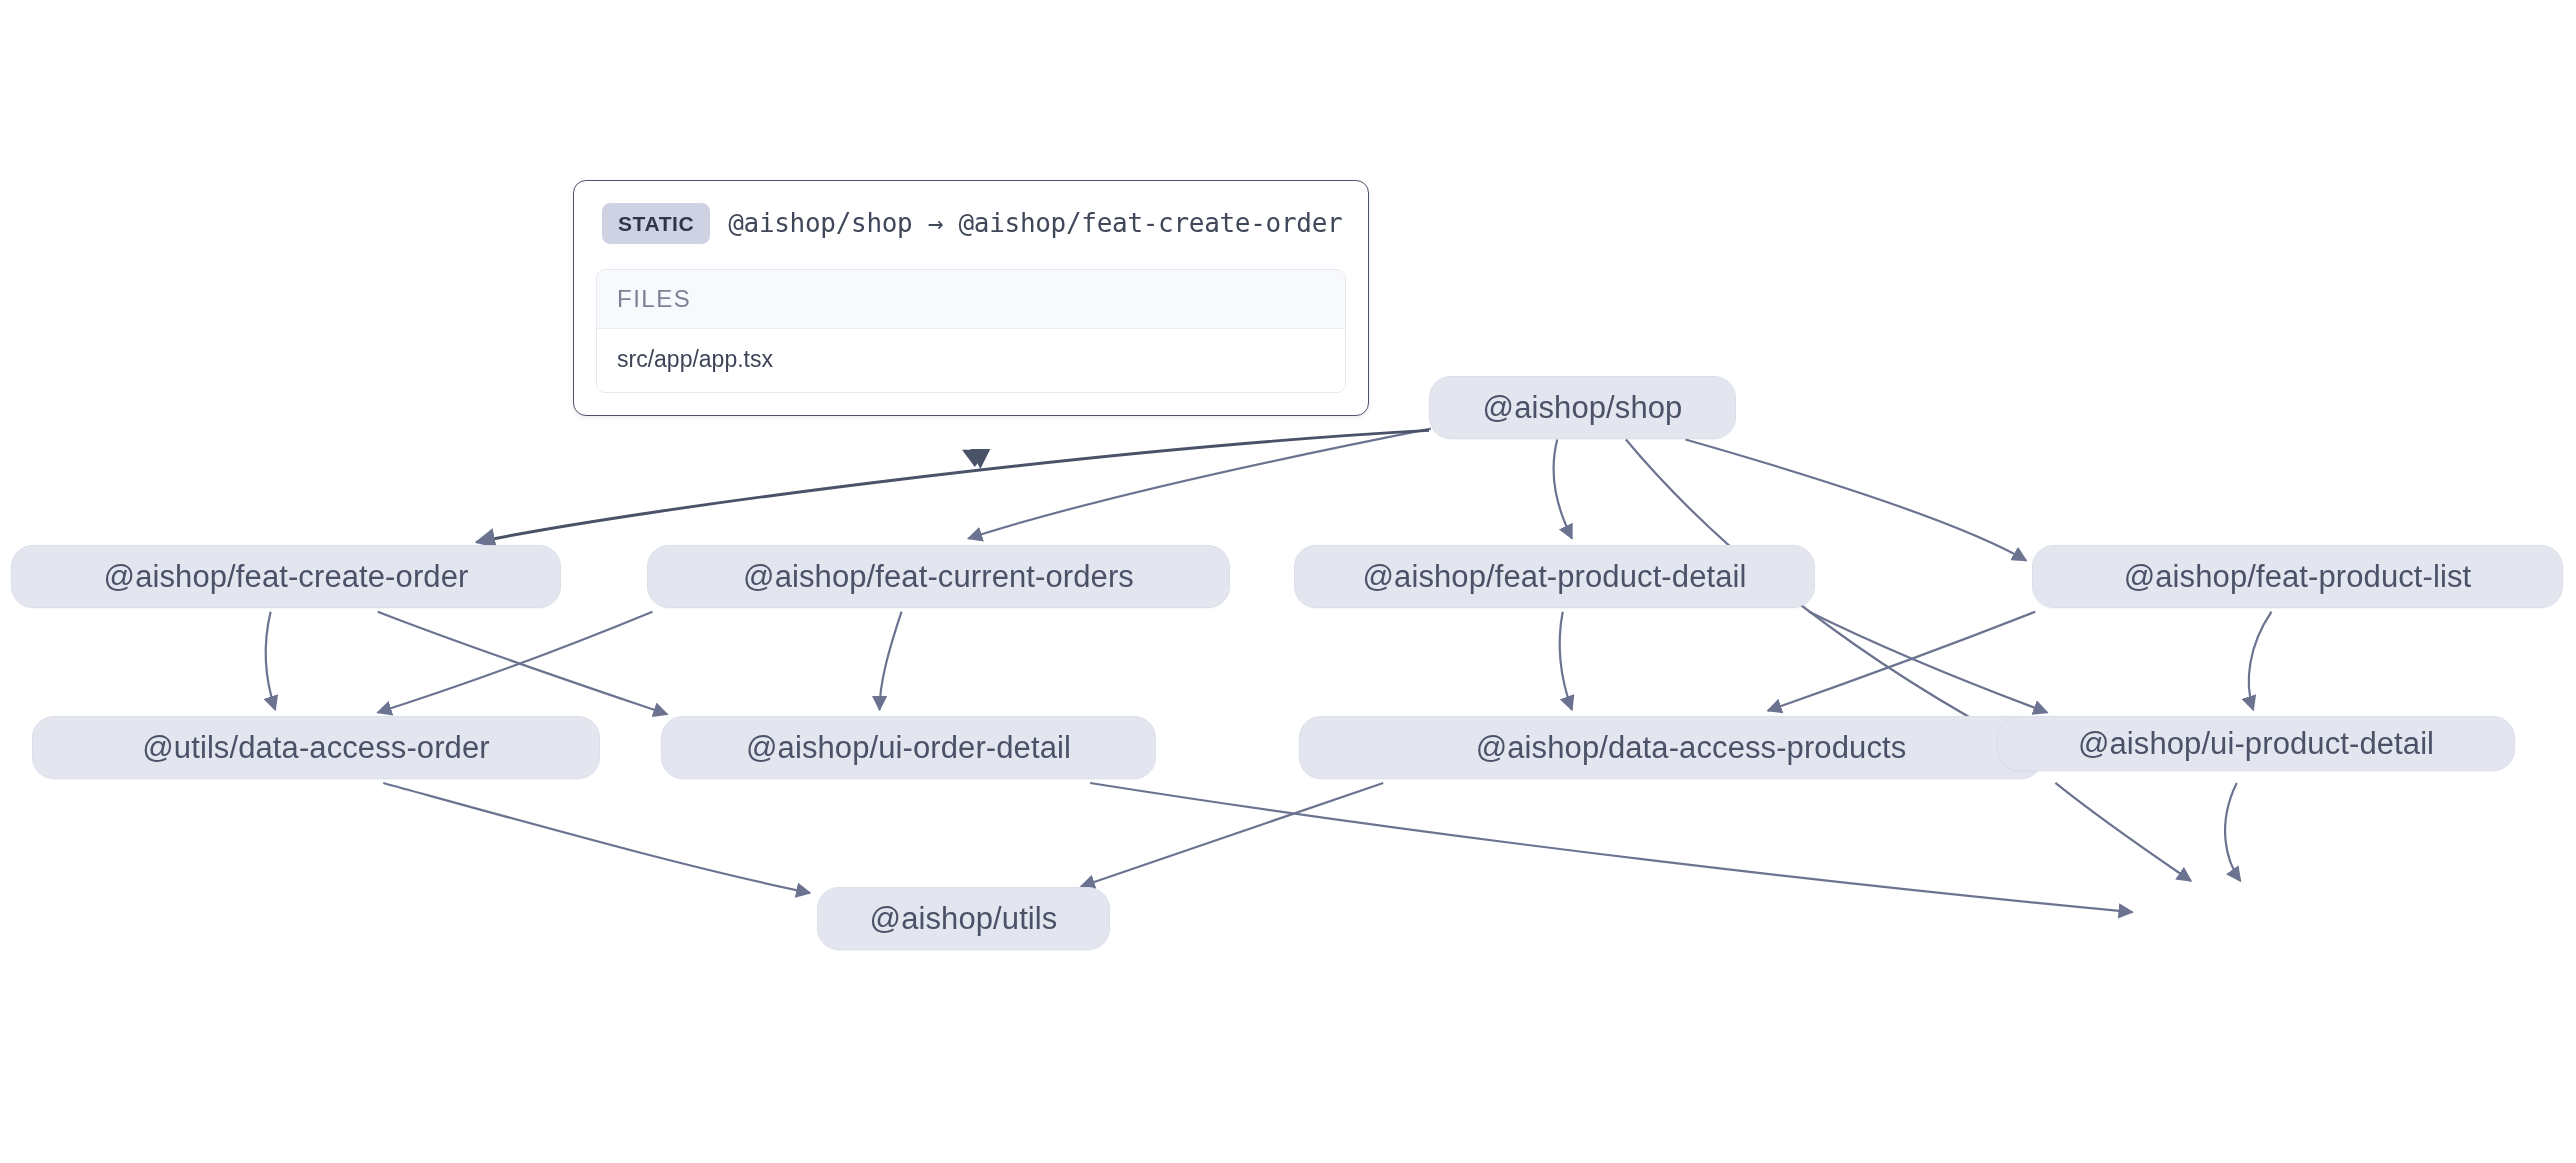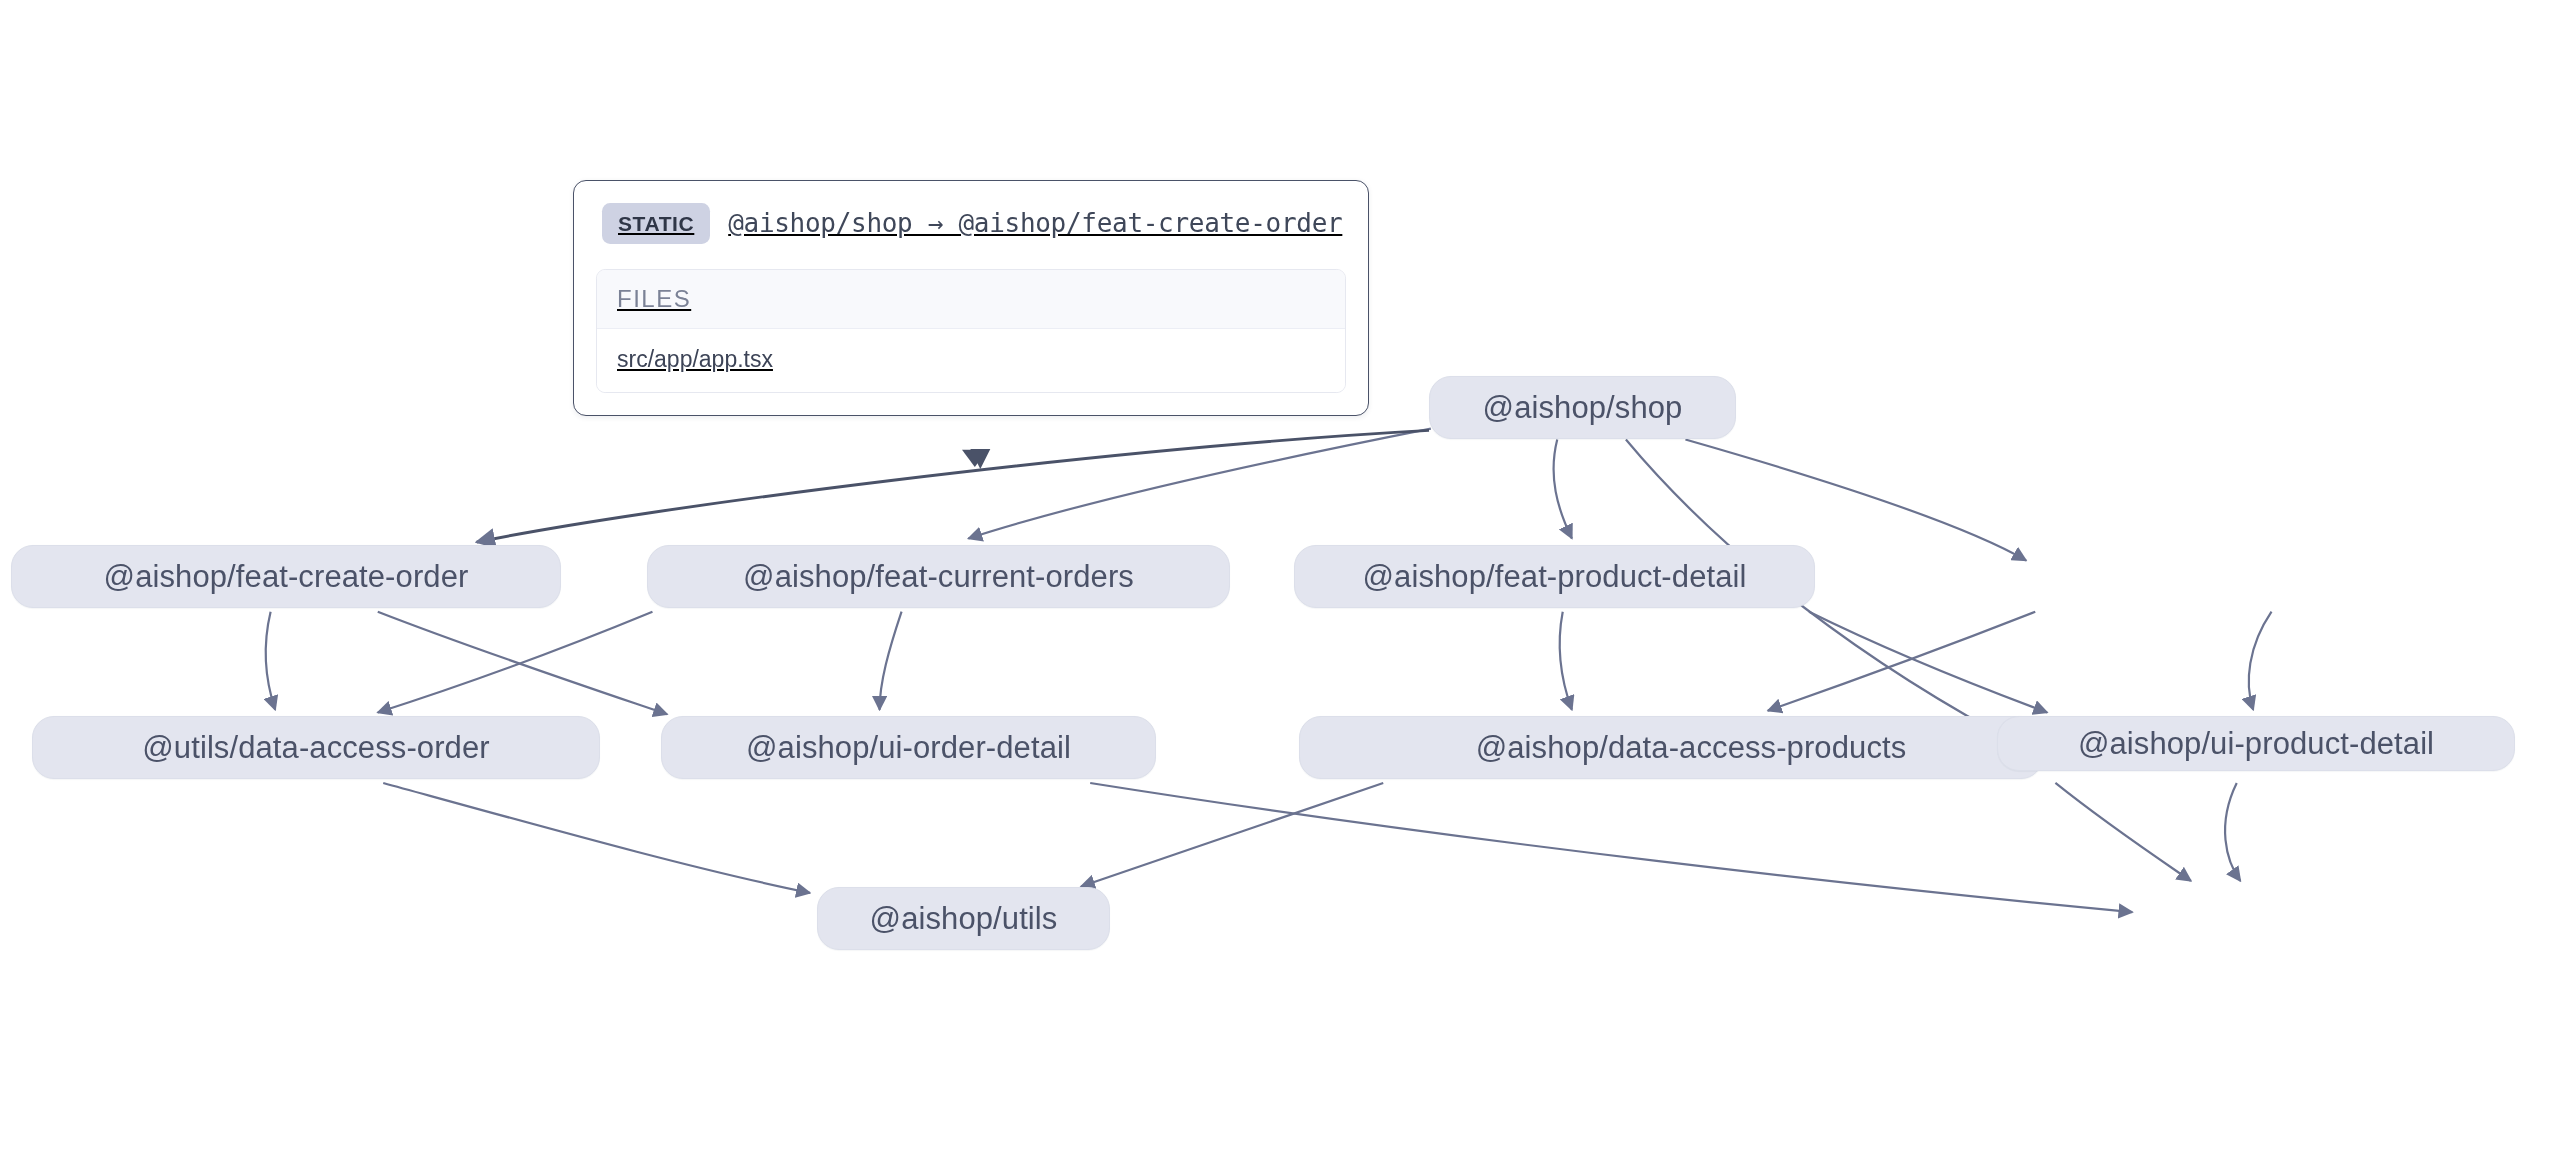--- a/index.html
+++ b/index.html
@@ -54,21 +54,20 @@
     left: 573px;
     top: 180px;
     width: 796px;
     box-sizing: border-box;
     background: #ffffff;
     border: 1.8px solid #4a5268;
     border-radius: 13px;
     padding: 20px 22px 22px 22px;
     z-index: 40;
     box-shadow: 0 1.8px 5.5px rgba(40,50,80,0.08);
-    text-decoration: underline;
   }
   #card-head {
     display: flex;
     align-items: center;
     gap: 18.3px;
     padding: 1.8px 5.5px 0 5.5px;
   }
   .badge {
     background: #ced2e3;
     color: #2f3647;
@@ -171,20 +170,21 @@
   </svg>
 
   <div class="node" style="left:1429px;top:376px;width:307px;height:63px;">@aishop/shop</div>
 
   <div class="node" style="left:11px;top:545px;width:550px;height:63px;">@aishop/feat-create-order</div>
 
   <div class="node" style="left:647px;top:545px;width:583px;height:63px;">@aishop/feat-current-orders</div>
 
   <div class="node" style="left:1294px;top:545px;width:521px;height:63px;">@aishop/feat-product-detail</div>
 
+  <div class="node" style="left:2032px;top:545px;width:531px;height:63px;">@aishop/feat-product-list</div>
 
   <div class="node" style="left:32px;top:716px;width:568px;height:63px;">@utils/data-access-order</div>
 
   <div class="node" style="left:661px;top:716px;width:495px;height:63px;">@aishop/ui-order-detail</div>
 
   <div class="node" style="left:1299px;top:716px;width:744px;height:63px;padding-left:40px;">@aishop/data-access-products</div>
 
   <div class="node" style="left:1997px;top:716px;width:518px;height:55px;">@aishop/ui-product-detail</div>
 
   <div class="node" style="left:817px;top:887px;width:293px;height:63px;">@aishop/utils</div>

